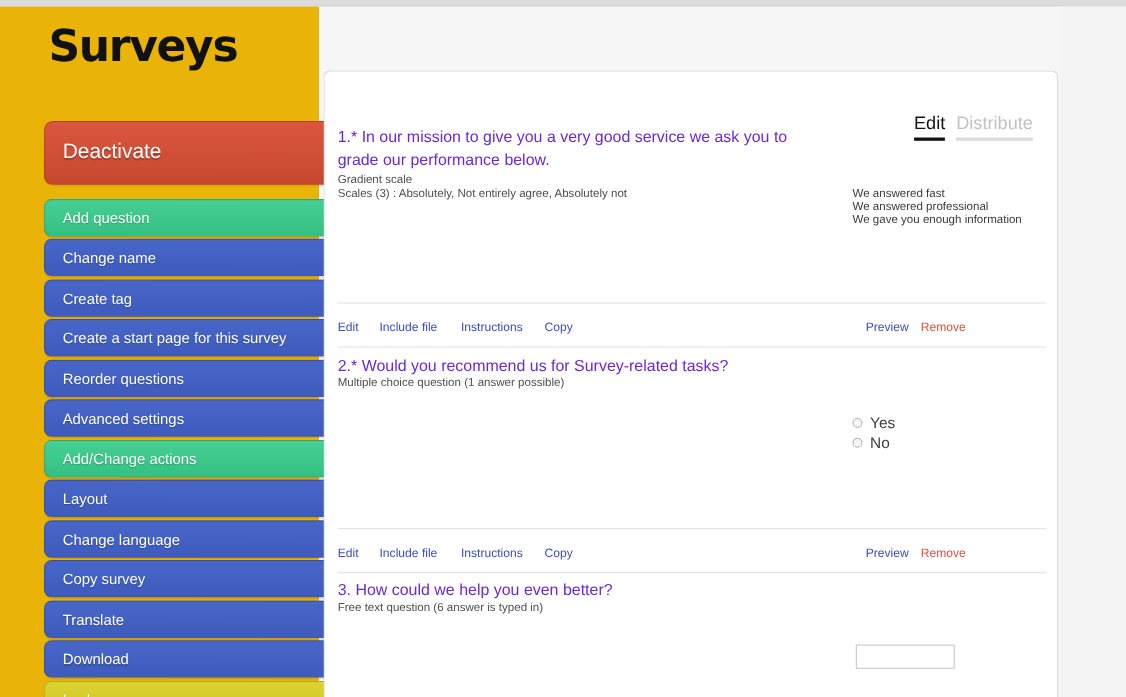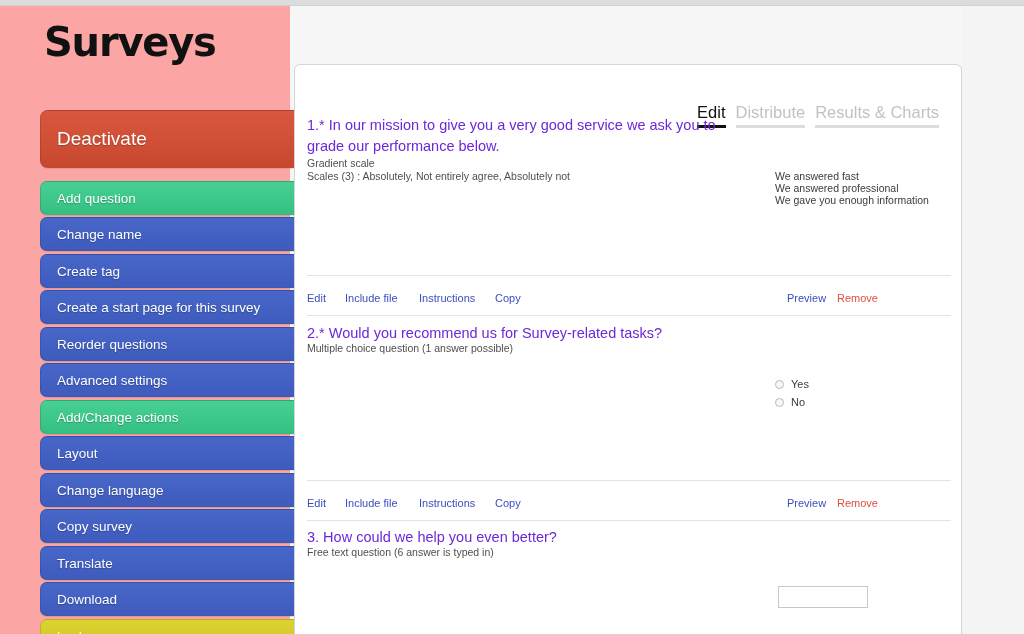--- a/index.html
+++ b/index.html
@@ -33,21 +33,21 @@
     height: 628px;
     background: #f6f6f6;
   }
 
   
   #sidebar {
     position: absolute;
     top: 0; left: 0;
     width: 290px;
     height: 628px;
-    background: #fca5a5;
+    background: #eab308;
   }
 
   #brand-title {
     position: absolute;
     left: 44px;
     top: 16px;
     font-size: 40px;
     font-weight: bold;
     letter-spacing: -1.2px;
     color: #111111;
@@ -194,21 +194,21 @@
     color: #3b4ec0;
     text-decoration: none;
     cursor: pointer;
     white-space: nowrap;
   }
   .action-row a.danger { color: #e0503c; }
 
   .radio-group {
     position: absolute;
     left: 480px;
-    font-size: 11px;
+    font-size: 14px;
     color: #3b3b3b;
   }
   .radio-row {
     display: flex;
     align-items: center;
     height: 18px;
     cursor: pointer;
   }
   .radio-dot {
     width: 9px;
@@ -276,24 +276,20 @@
 
     <div id="tabs">
       <div class="tab active">
         <span class="tab-label">Edit</span>
         <span class="tab-rule"></span>
       </div>
       <div class="tab inactive">
         <span class="tab-label">Distribute</span>
         <span class="tab-rule"></span>
       </div>
-      <div class="tab inactive">
-        <span class="tab-label">Results &amp; Charts</span>
-        <span class="tab-rule"></span>
-      </div>
     </div>
 
     <div class="q-block">
       <div class="q-title" style="top:50px">1.* In our mission to give you a very good service we ask you to grade our performance below.</div>
       <div class="q-sub" style="top:92px">Gradient scale</div>
       <div class="q-sub" style="top:105px">Scales (3) : Absolutely, Not entirely agree, Absolutely not</div>
 
       <div class="q-answers" style="top:105px">
         <div>We answered fast</div>
         <div>We answered professional</div>

